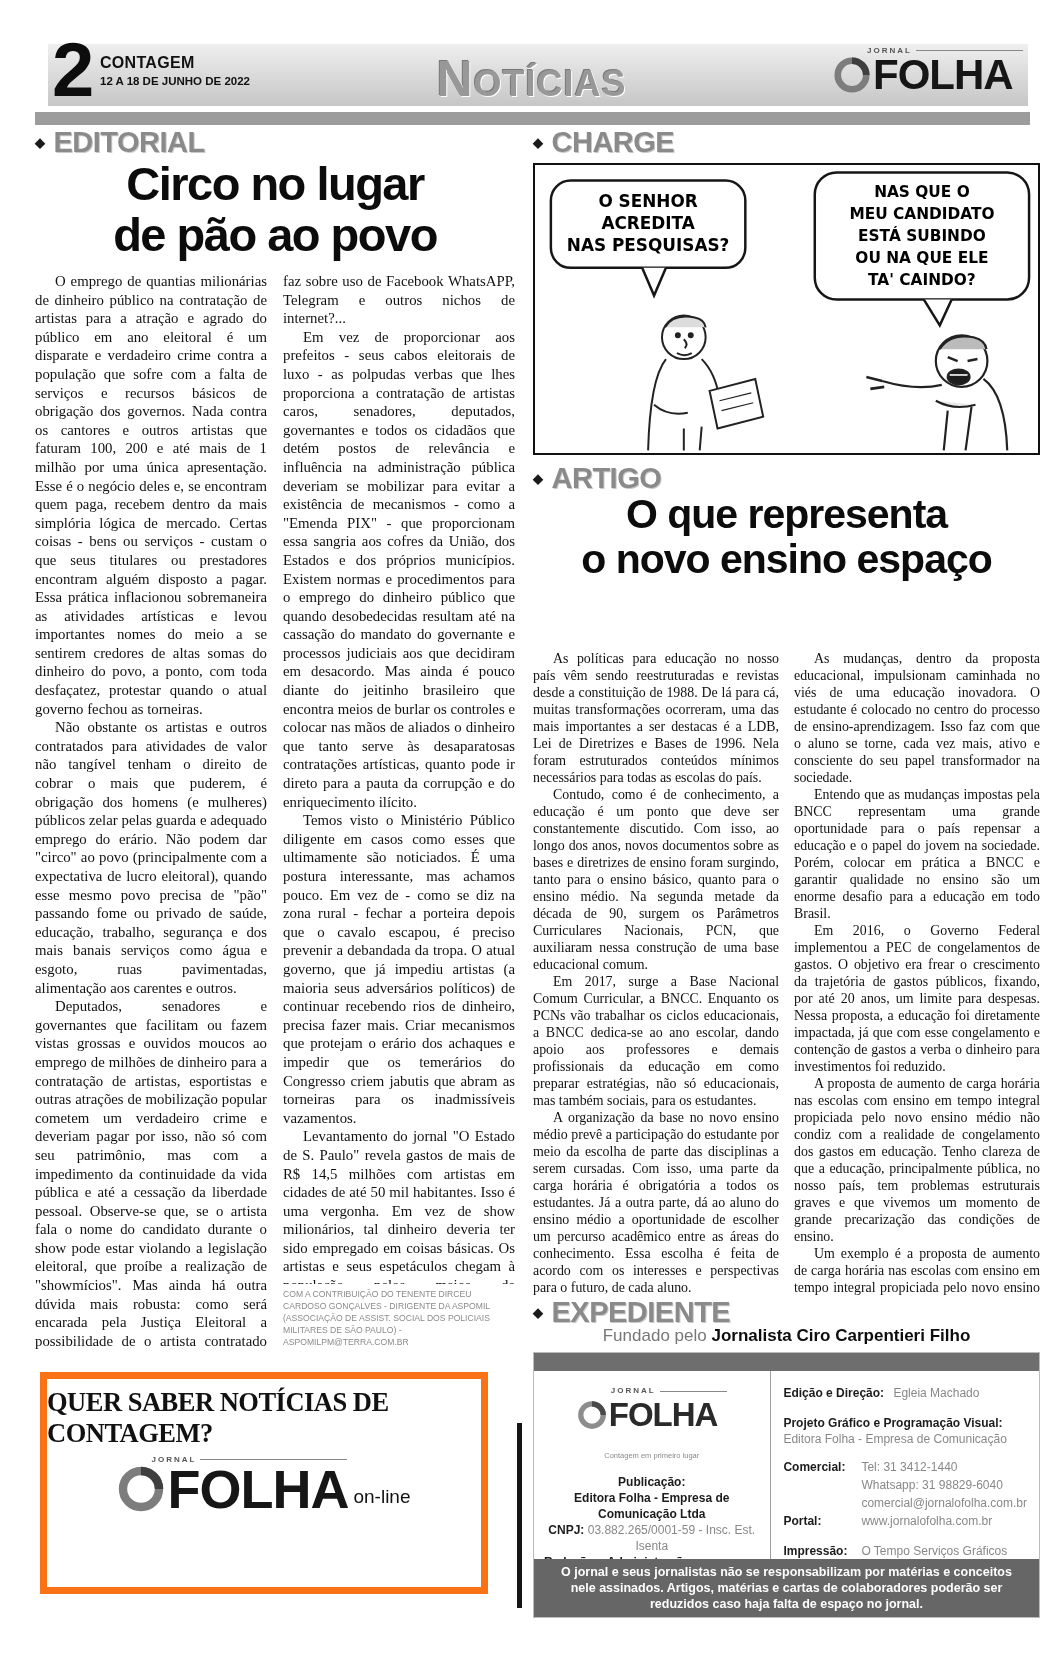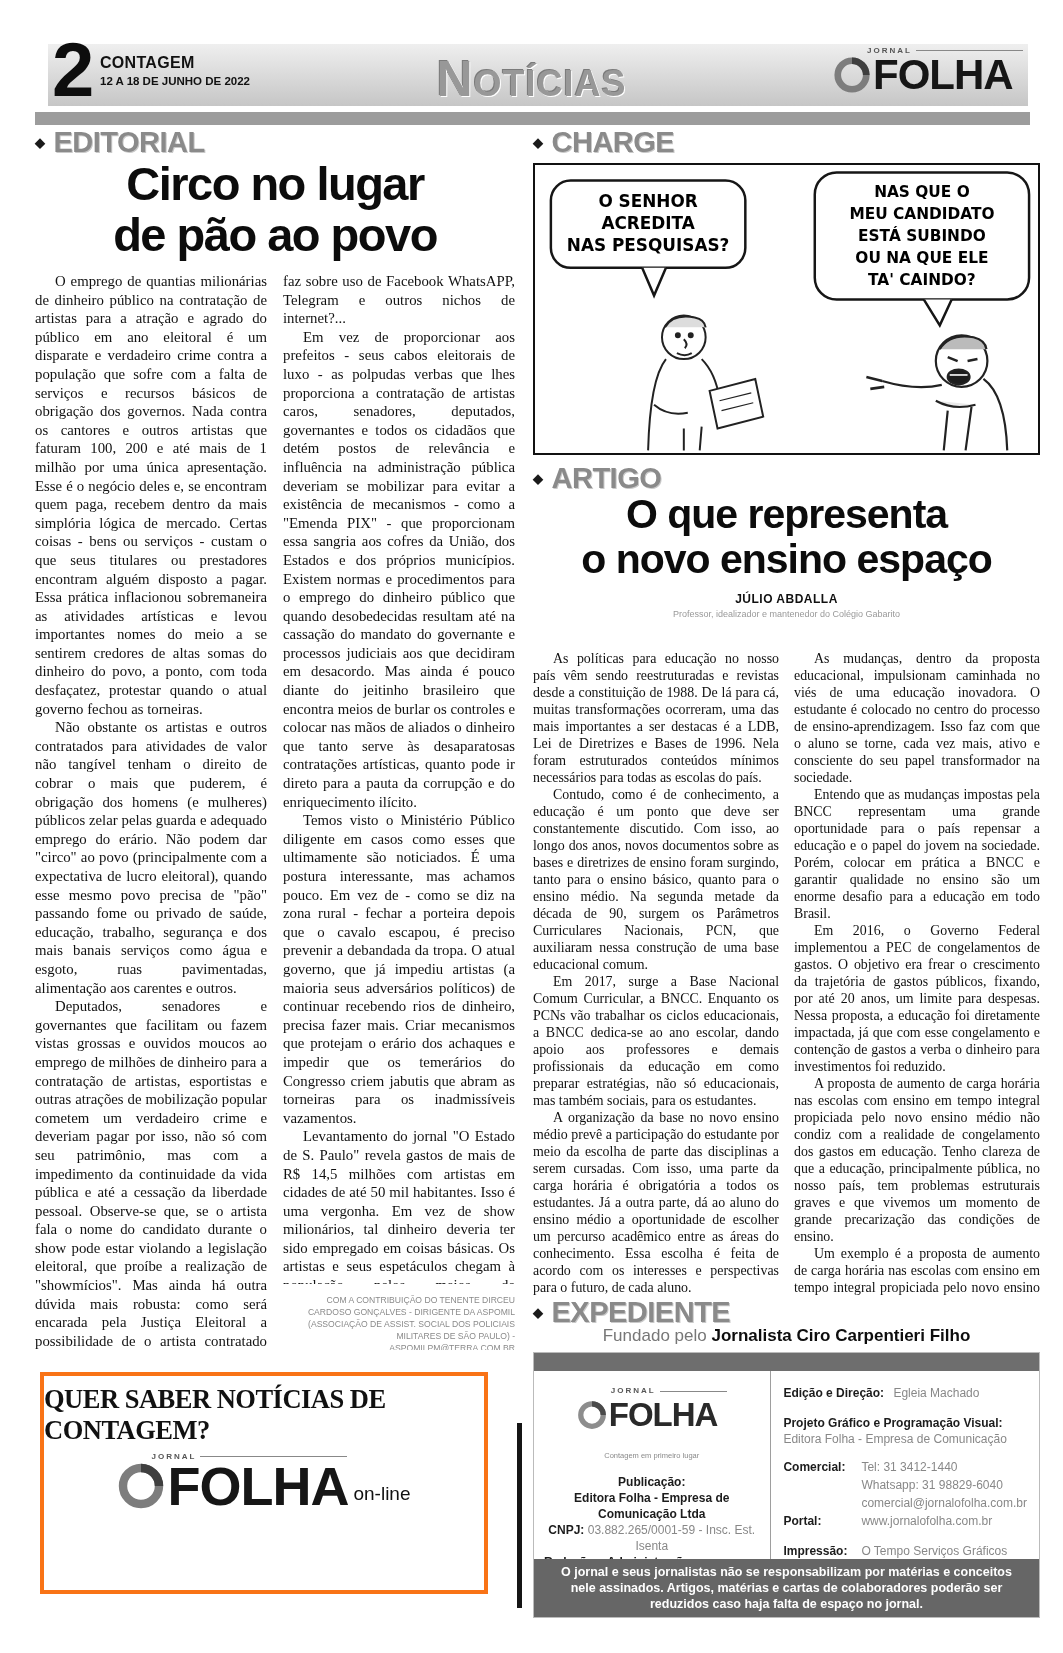--- a/index.html
+++ b/index.html
@@ -51,21 +51,21 @@
   .by-role{font-family:"Liberation Sans",sans-serif;font-size:9px;color:#999;margin-top:3px;}
 
   
   .cols{position:absolute;display:flex;}
   .col{overflow:hidden;}
   .par{margin:0;text-align:justify;hyphens:auto;-webkit-hyphens:auto;}
   .ed .par{font-size:14.8px;line-height:18.6px;}
   .ar .par{font-size:13.9px;line-height:17px;}
   .ind{text-indent:20px;}
   .note{font-family:"Liberation Sans",sans-serif;font-size:8.6px;line-height:12px;color:#8a8a8a;
-        text-align:right;margin-top:10px;}
+        text-align:left;margin-top:4px;}
 
   
   .charge-box{position:absolute;left:533px;top:163px;width:507px;height:292px;
               border:2.5px solid #111;box-sizing:border-box;background:#fff;}
   .charge-box svg{width:100%;height:100%;display:block;}
   .bubtxt{font-family:"DejaVu Sans",sans-serif;font-weight:bold;}
 
   
   .founded{position:absolute;left:533px;top:1326px;width:507px;text-align:center;
            font-family:"Liberation Sans",sans-serif;font-size:17px;color:#777;}
@@ -82,21 +82,21 @@
   .exp-left b,.exp-right b{color:#1c1c1c;}
   .exp-row{display:flex;margin-bottom:2px;}
   .exp-row .lab{width:78px;flex:none;font-weight:bold;color:#1c1c1c;}
   .gap{height:12px;}
   .exp-disc{background:#666;color:#fff;font-family:"Liberation Sans",sans-serif;
             font-weight:bold;font-size:12.5px;line-height:16px;text-align:center;
             padding:5px 14px;}
   .exp-logo{display:inline-block;margin:4px auto 10px;}
 
   
-  .ad{position:absolute;left:40px;top:1372px;width:448px;height:222px;border:4px solid #f97316;
+  .ad{position:absolute;left:40px;top:1372px;width:448px;height:222px;border:7px solid #f97316;
       box-sizing:border-box;display:flex;flex-direction:column;align-items:center;background:#fff;}
   .ad-title{font-family:"Liberation Serif",serif;font-weight:bold;font-size:26.5px;
             letter-spacing:-.5px;margin-top:8px;}
   .ad-logo-row{display:flex;align-items:flex-end;margin-top:6px;}
   .ad .name{font-size:54px;line-height:50px;}
   .ad-online{font-family:"Liberation Sans",sans-serif;font-weight:normal;font-size:19px;
              margin:0 0 6px 6px;}
   .ad-cta{margin-top:auto;margin-bottom:7px;width:426px;background:#0f0f0f;color:#fff;
           text-align:center;font-family:"Liberation Serif",serif;font-weight:bold;
           font-size:24px;padding:8px 0 9px;}
@@ -208,24 +208,20 @@
       </g>
     </svg>
   </div>
 
   <div class="label" style="position:absolute;left:533px;top:462px;">
     <span class="dia">◆</span>
     <span>ARTIGO</span>
   </div>
   <div class="ar-title">O que representa
 o novo ensino espaço</div>
-  <div class="byline">
-    <div class="by-name">JÚLIO ABDALLA</div>
-    <div class="by-role">Professor, idealizador e mantenedor do Colégio Gabarito</div>
-  </div>
 
   <div class="cols ar" style="left:533px;top:650px;width:507px;height:648px;gap:15px;">
     <div class="col" style="width:246px;height:648px;">
       <p class="par ind">As políticas para educação no nosso país vêm sendo reestruturadas e revistas desde a constituição de 1988. De lá para cá, muitas transformações ocorreram, uma das mais importantes a ser destacas é a LDB, Lei de Diretrizes e Bases de 1996. Nela foram estruturados conteúdos mínimos necessários para todas as escolas do país.</p>
       <p class="par ind">Contudo, como é de conhecimento, a educação é um ponto que deve ser constantemente discutido. Com isso, ao longo dos anos, novos documentos sobre as bases e diretrizes de ensino foram surgindo, tanto para o ensino básico, quanto para o ensino médio. Na segunda metade da década de 90, surgem os Parâmetros Curriculares Nacionais, PCN, que auxiliaram nessa construção de uma base educacional comum.</p>
       <p class="par ind">Em 2017, surge a Base Nacional Comum Curricular, a BNCC. Enquanto os PCNs vão trabalhar os ciclos educacionais, a BNCC dedica-se ao ano escolar, dando apoio aos professores e demais profissionais da educação em como preparar estratégias, não só educacionais, mas também sociais, para os estudantes.</p>
       <p class="par ind">A organização da base no novo ensino médio prevê a participação do estudante por meio da escolha de parte das disciplinas a serem cursadas. Com isso, uma parte da carga horária é obrigatória a todos os estudantes. Já a outra parte, dá ao aluno do ensino médio a oportunidade de escolher um percurso acadêmico entre as áreas do conhecimento. Essa escolha é feita de acordo com os interesses e perspectivas para o futuro, de cada aluno.</p>
     </div>
     <div class="col" style="width:246px;height:648px;">
       <p class="par ind">As mudanças, dentro da proposta educacional, impulsionam caminhada no viés de uma educação inovadora. O estudante é colocado no centro do processo de ensino-aprendizagem. Isso faz com que o aluno se torne, cada vez mais, ativo e consciente do seu papel transformador na sociedade.</p>

